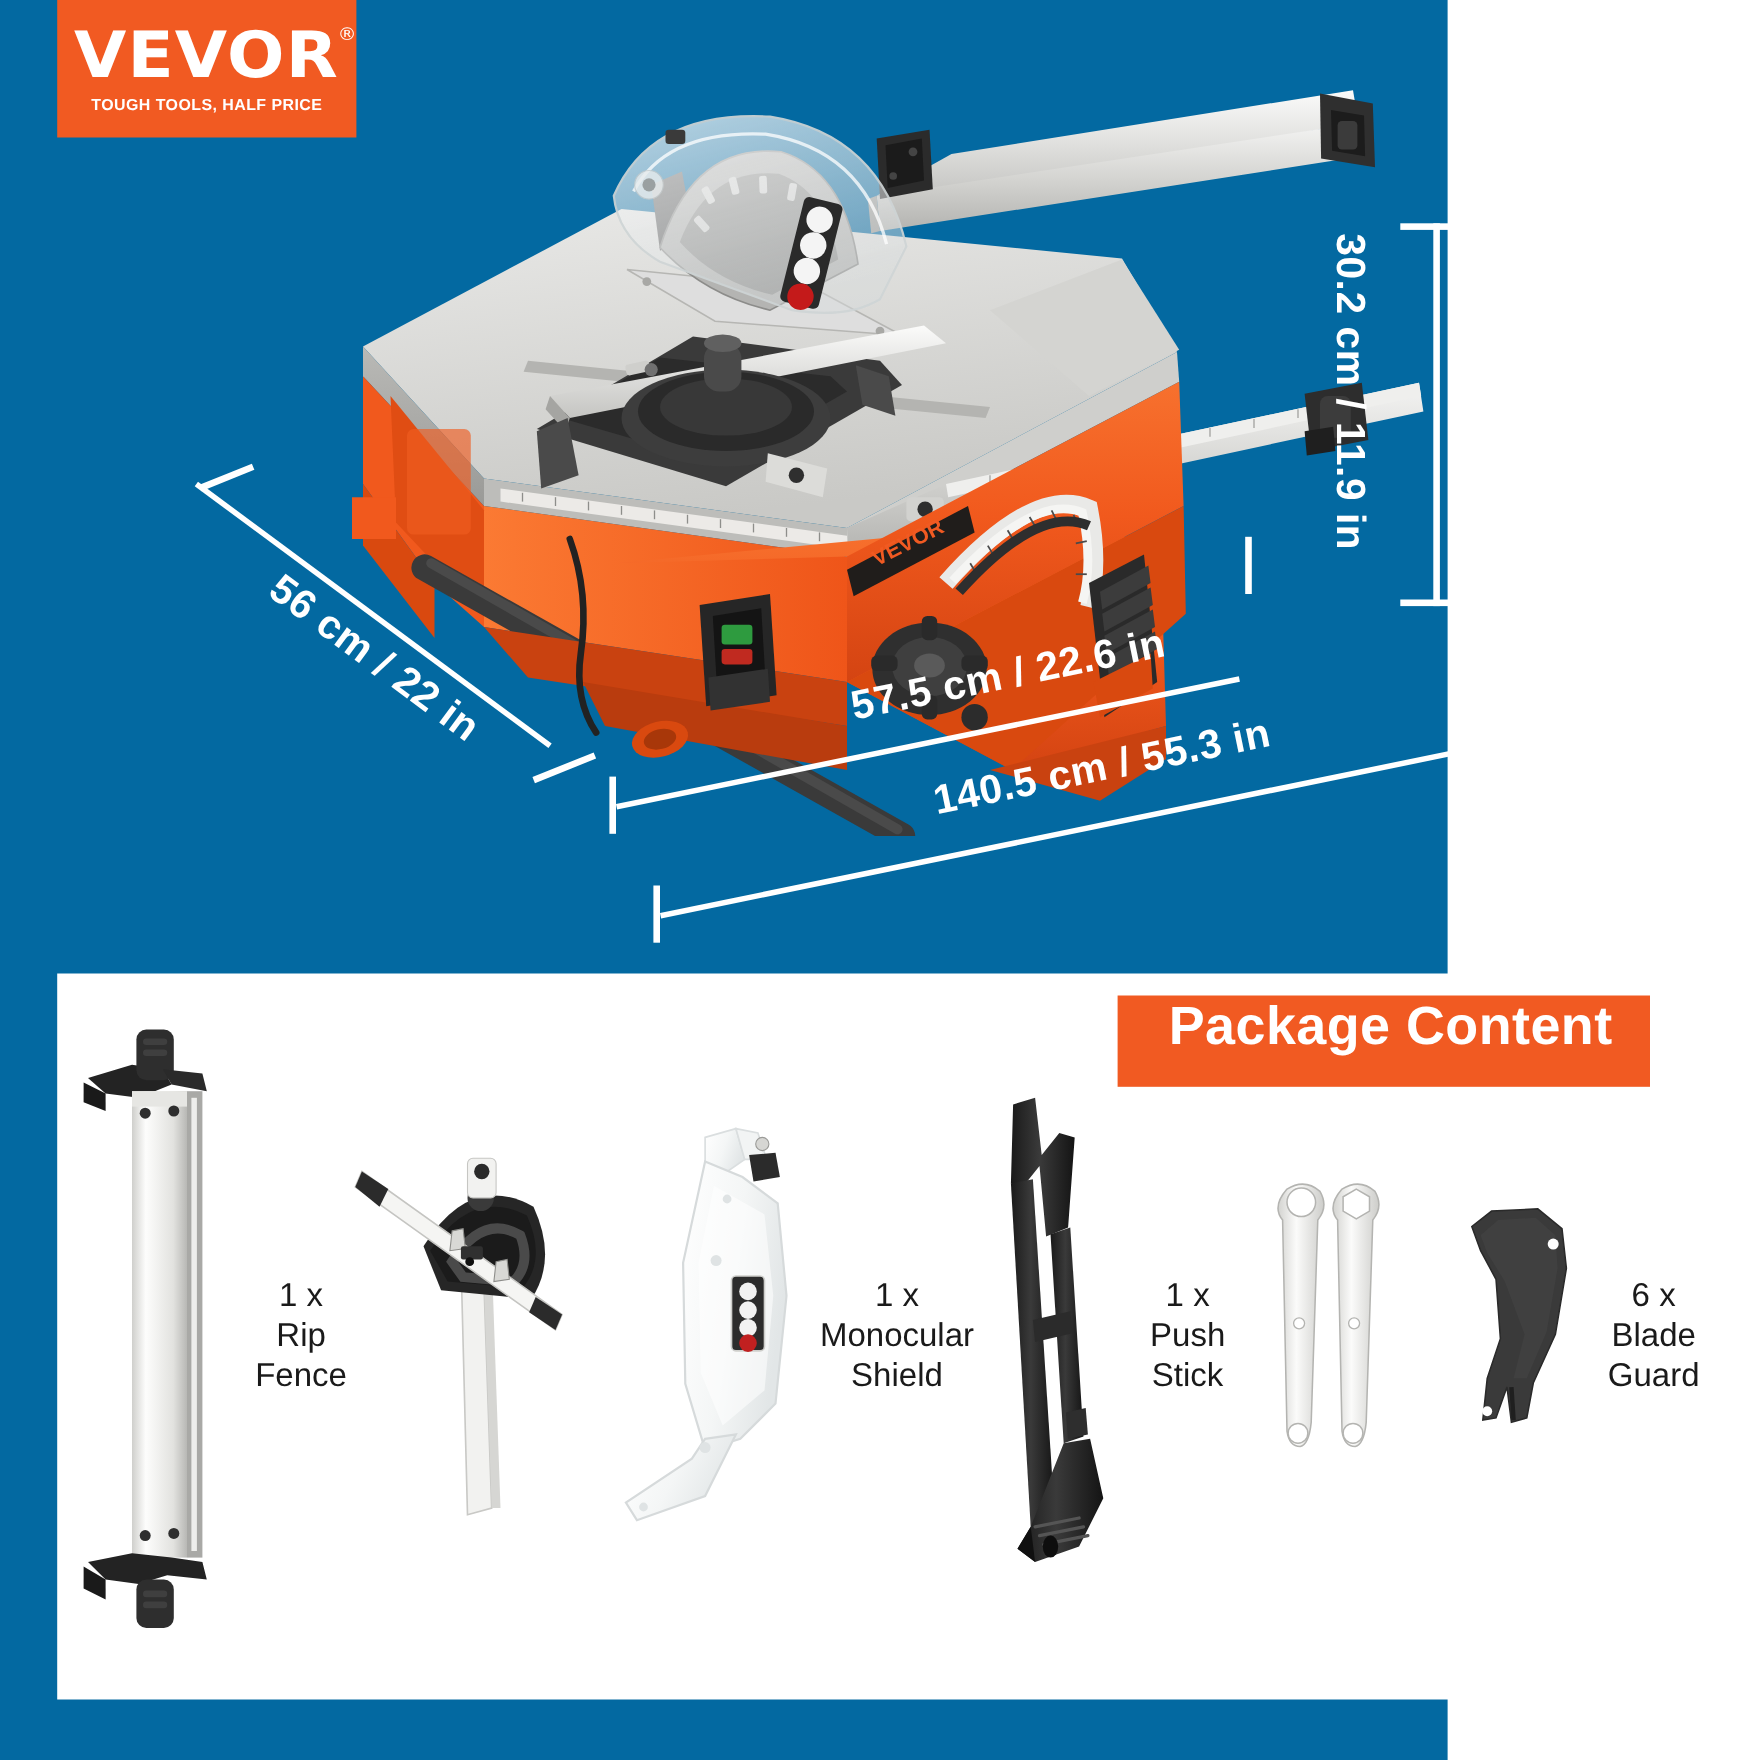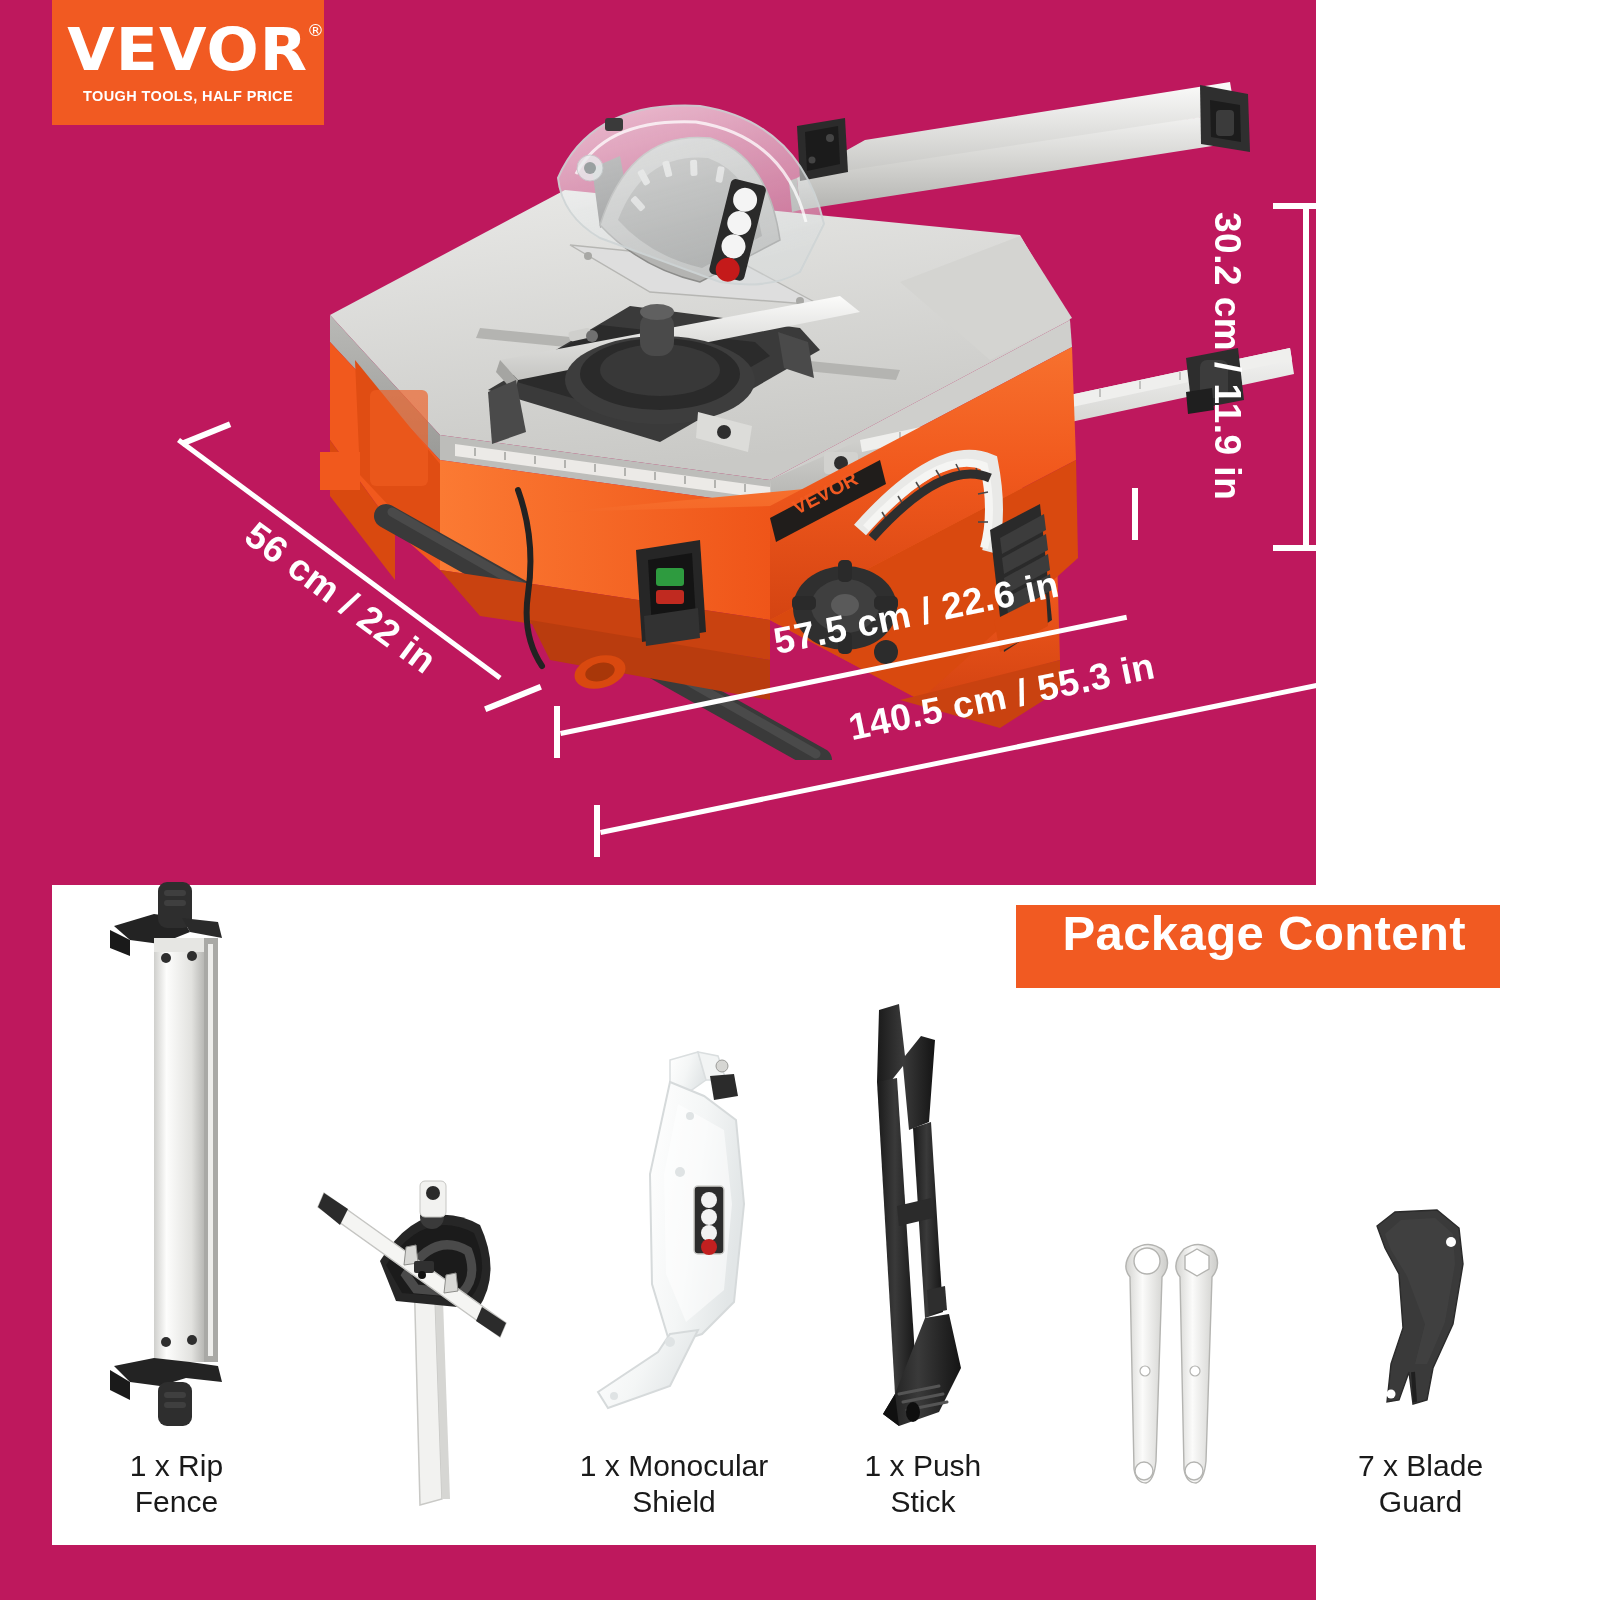--- a/index.html
+++ b/index.html
@@ -4,21 +4,21 @@
 <style>
   * { box-sizing: border-box; margin: 0; padding: 0; }
   html, body {
     width: 1600px; height: 1600px;
     font-family: "Liberation Sans", sans-serif;
     overflow: hidden;
   }
   #page {
     position: relative;
     width: 1316px; height: 1600px;
-    background: #be185d;
+    background: #0369a1;
   }
 
   
   .logo-box {
     position: absolute; left: 52px; top: 0px;
     width: 272px; height: 125px;
     background: #f15a22;
     display: flex; flex-direction: column;
     align-items: center; justify-content: center;
   }
@@ -111,21 +111,21 @@
     color: #fff; font-weight: bold; font-size: 49px;
     letter-spacing: 0.4px; font-family: "Liberation Sans", sans-serif;
   }
   .pkg-items {
     position: absolute; left: 0; top: 10px;
     width: 1493px; height: 640px;
     display: flex; align-items: flex-end;
   }
   .pkg-item {
     flex: 1 1 0; height: 100%;
-    display: flex; flex-direction: column;
+    display: flex; flex-direction: row;
     align-items: center; justify-content: flex-end;
     padding-bottom: 14px;
   }
   .pkg-art { flex: 1 1 auto; width: 100%; display: flex; align-items: flex-end; justify-content: center; }
   .pkg-art svg { display: block; }
   .pkg-caption {
     margin-top: 14px;
     text-align: center; color: #1a1a1a;
     font-size: 30px; line-height: 1.22;
     font-family: "Liberation Sans", sans-serif;
@@ -606,20 +606,20 @@
         <div class="pkg-art">
           <svg width="160" height="230" viewBox="0 0 160 230">
             <path d="M36 22 L54 8 L96 6 L118 24 L122 60 L112 120 L92 164 L86 196 L72 200 L68 168 L58 196 L46 198
                      L50 160 L62 124 L58 70 L44 44 Z" fill="#3a3a3a" stroke="#2a2a2a" stroke-width="1.4"></path>
             <path d="M44 30 L60 16 L94 14 L112 30 L114 60 L104 118 L86 160 L74 160 L84 120 L66 72 L50 46 Z" fill="#454545" opacity="0.55"></path>
             <circle cx="110" cy="38" r="5" fill="#ffffff"></circle>
             <circle cx="50" cy="190" r="4.5" fill="#ffffff"></circle>
             <path d="M72 168 L74 198" stroke="#1f1f1f" stroke-width="4"></path>
           </svg>
         </div>
-        <div class="pkg-caption">7 x Blade
+        <div class="pkg-caption">6 x Blade
 Guard</div>
       </div>
 
     </div>
   </div>
 
 </div>
 
 </body></html>

